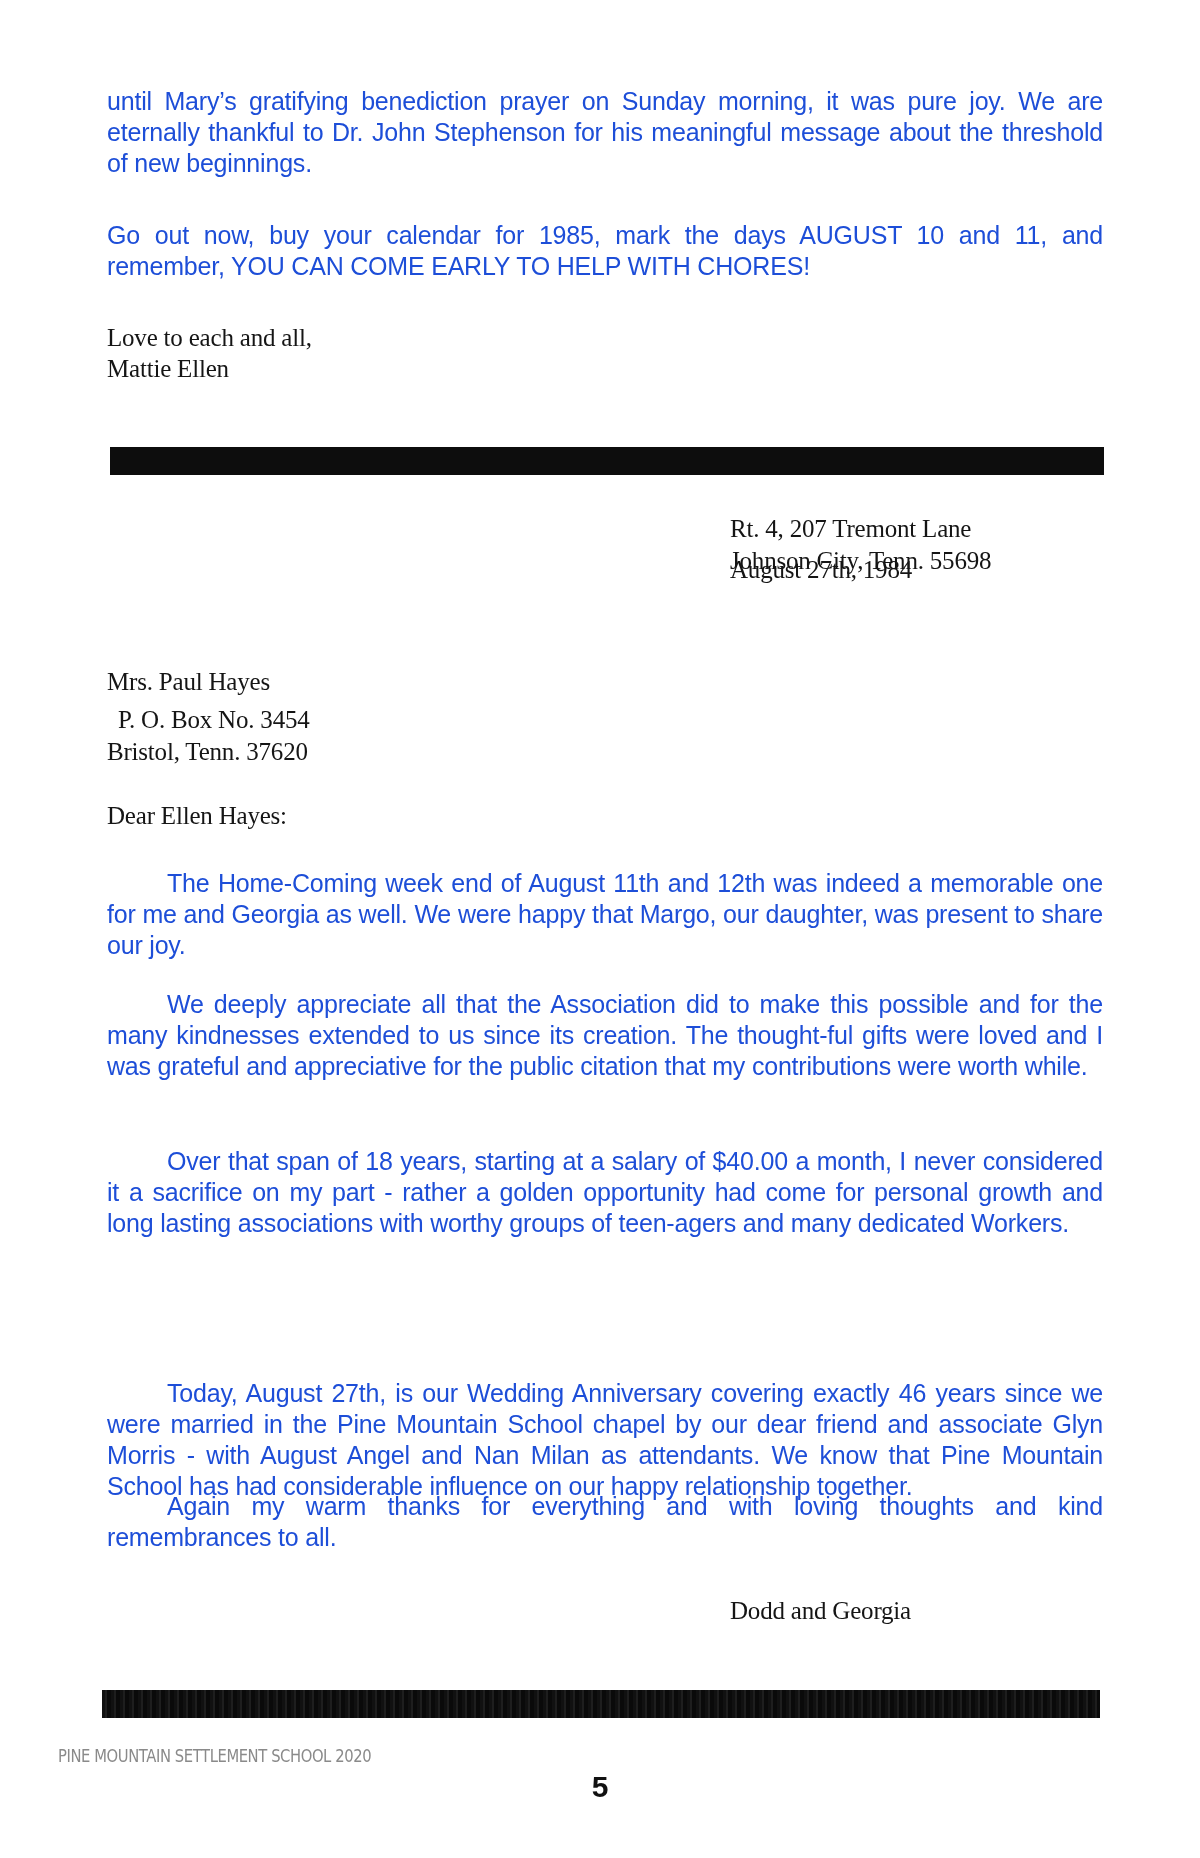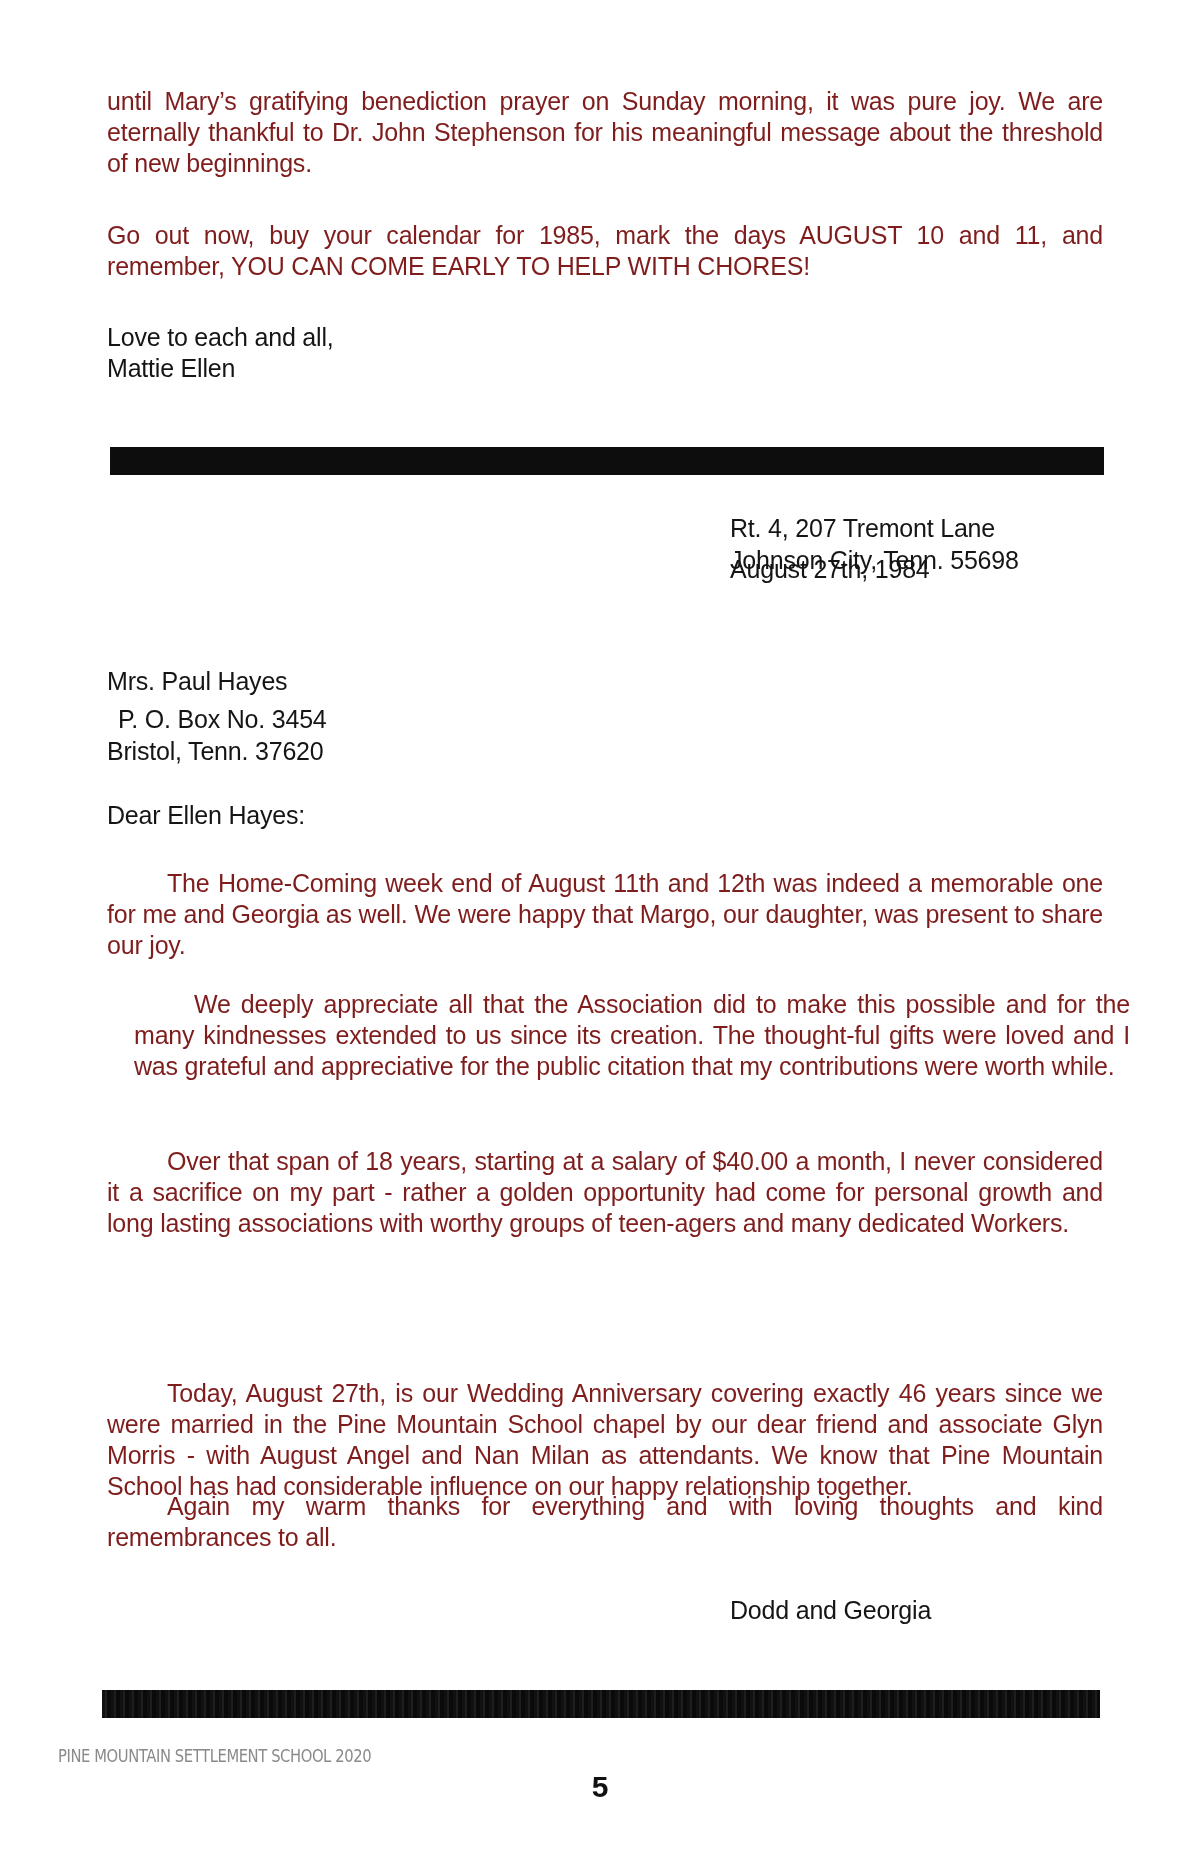--- a/index.html
+++ b/index.html
@@ -7,34 +7,34 @@
       width: 1200px; height: 1858px;
       background: #ffffff;
       position: relative;
       overflow: hidden;
       font-family: "Liberation Sans", sans-serif;
       color: #1a1a1a;
     }
     .page { position: absolute; left: 0; top: 0; width: 1200px; height: 1858px; }
     .txt {
       position: absolute;
-      font-family: Liberation Sans, sans-serif;
+      font-family: Liberation Serif, serif;
       font-size: 25px;
       line-height: 31px;
       color: #151515;
       letter-spacing: -0.2px;
     }
     .para {
       position: absolute;
       left: 107px;
       width: 996px;
       font-family: "Liberation Sans", sans-serif;
       font-size: 25px;
       line-height: 31px;
-      color: #7f1d1d;
+      color: #1d4ed8;
       text-align: justify;
       text-align-last: left;
       letter-spacing: -0.2px;
     }
     .indent { text-indent: 60px; }
     .bar {
       position: absolute;
       left: 110px;
       width: 994px;
       height: 28px;
@@ -81,21 +81,21 @@
   <div class="txt right-block" style="top:545px;">Johnson City, Tenn. 55698</div>
   <div class="txt right-block" style="top:554px;">August 27th, 1984</div>
 
   <div class="txt" style="left:107px; top:645px;margin-top:21px;">Mrs. Paul Hayes</div>
   <div class="txt" style="left:118px; top:704px;">P. O. Box No. 3454</div>
   <div class="txt" style="left:107px; top:736px;">Bristol, Tenn. 37620</div>
 
   <div class="txt" style="left:107px; top:800px;">Dear Ellen Hayes:</div>
 
   <div class="para indent" style="top:868px;">The Home-Coming week end of August 11th and 12th was indeed a memorable one for me and Georgia as well. We were happy that Margo, our daughter, was present to share our joy.</div>
-  <div class="para indent" style="top:989px;margin-left:27px;">We deeply appreciate all that the Association did to make this possible and for the many kindnesses extended to us since its creation. The thought-ful gifts were loved and I was grateful and appreciative for the public citation that my contributions were worth while.</div>
+  <div class="para indent" style="top:989px;">We deeply appreciate all that the Association did to make this possible and for the many kindnesses extended to us since its creation. The thought-ful gifts were loved and I was grateful and appreciative for the public citation that my contributions were worth while.</div>
   <div class="para indent" style="top:1146px;">Over that span of 18 years, starting at a salary of $40.00 a month, I never considered it a sacrifice on my part - rather a golden opportunity had come for personal growth and long lasting associations with worthy groups of teen-agers and many dedicated Workers.</div>
   <div class="para indent" style="top:1378px;">Today, August 27th, is our Wedding Anniversary covering exactly 46 years since we were married in the Pine Mountain School chapel by our dear friend and associate Glyn Morris - with August Angel and Nan Milan as attendants. We know that Pine Mountain School has had considerable influence on our happy relationship together.</div>
   <div class="para indent" style="top:1491px;">Again my warm thanks for everything and with loving thoughts and kind remembrances to all.</div>
 
   <div class="txt right-block" style="top:1595px;">Dodd and Georgia</div>
 
   <div class="bar speckle" style="top:1690px; left:102px; width:998px;"></div>
 
   <div class="footer-mark">PINE MOUNTAIN SETTLEMENT SCHOOL 2020</div>
   <div class="page-num">5</div>

